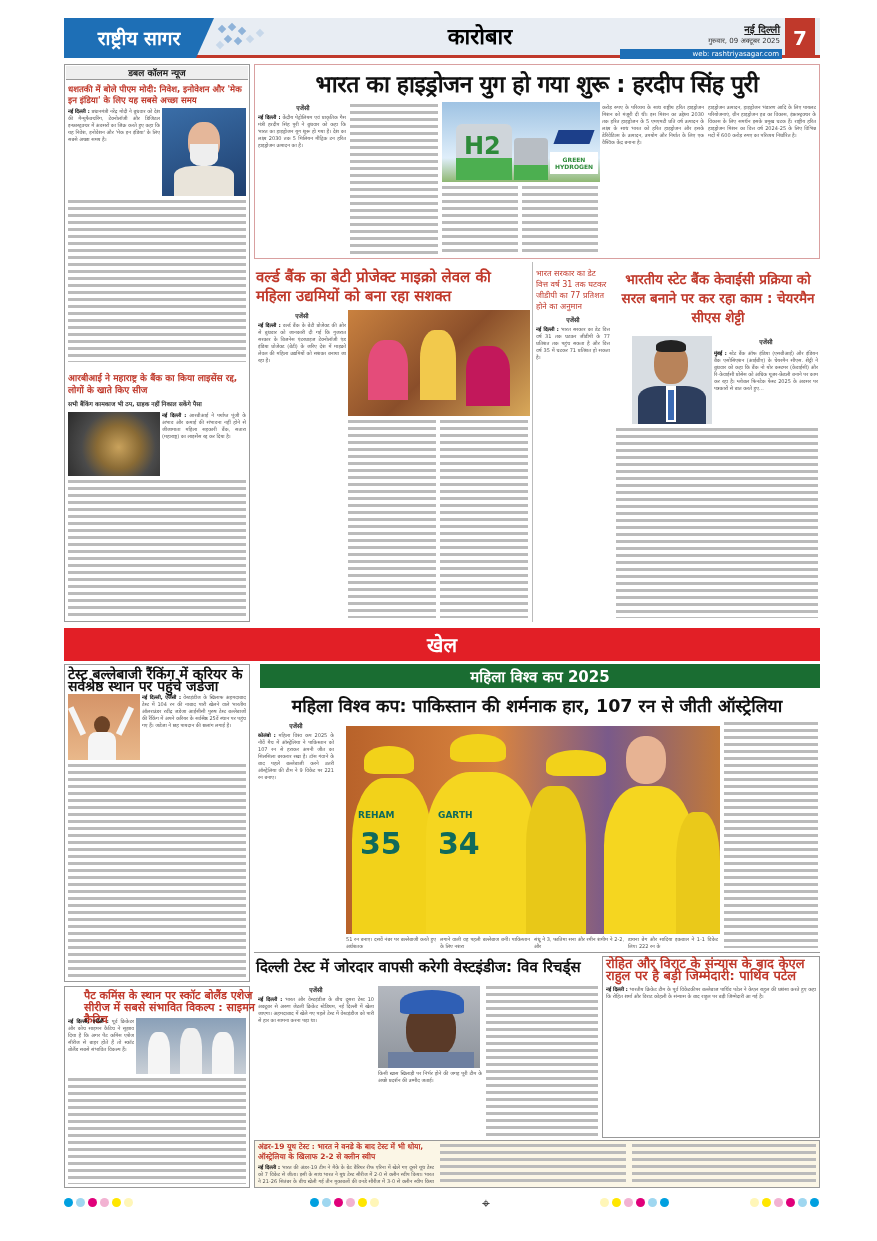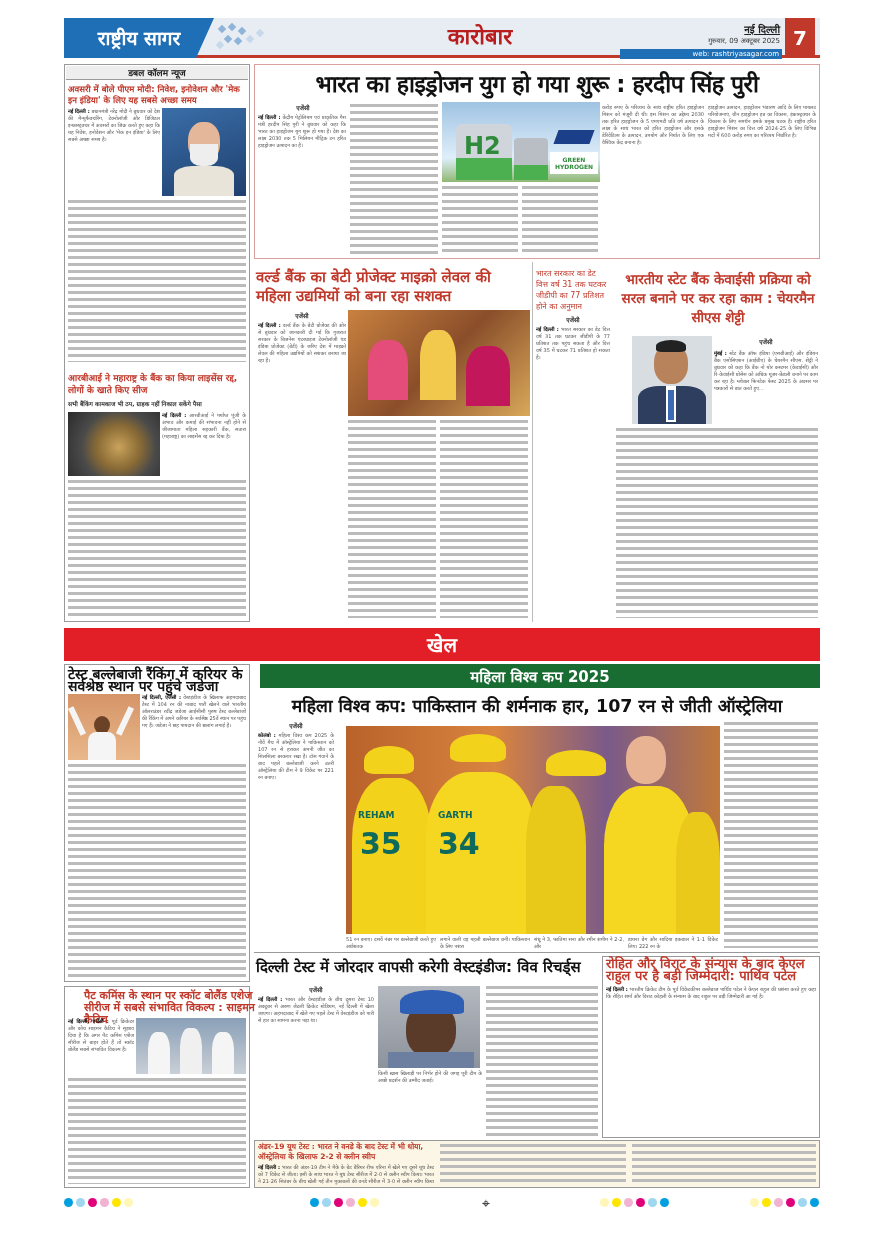--- a/index.html
+++ b/index.html
@@ -2,21 +2,21 @@
 <html><head>
 <meta charset="utf-8">
 <style>
 *{box-sizing:border-box;margin:0;padding:0}
 body{width:877px;height:1241px;background:#fff;font-family:"DejaVu Sans",sans-serif;position:relative;overflow:hidden;color:#222}
 .abs{position:absolute}
 .masthead{left:64px;top:18px;width:756px;height:40px;background:#e8edf3;border-bottom:3px solid #c0392b}
 .brand{left:64px;top:18px;width:150px;height:40px;background:#1e6fb6;color:#fff;font-family:"DejaVu Serif",serif;font-weight:bold;font-size:19px;display:flex;align-items:center;justify-content:center;clip-path:polygon(0 0,100% 0,88% 100%,0 100%)}
 .dots{left:215px;top:22px;width:60px;height:30px}
 .dots span{position:absolute;width:6px;height:6px;background:#8fb3d9;transform:rotate(45deg)}
-.section{left:380px;top:20px;width:200px;text-align:center;font-weight:bold;font-size:22px;color:#b91c1c}
+.section{left:380px;top:20px;width:200px;text-align:center;font-weight:bold;font-size:22px;color:#000000}
 .city{left:660px;top:22px;width:120px;text-align:right;font-size:10px;font-weight:bold;text-decoration:underline}
 .date{left:640px;top:36px;width:140px;text-align:right;font-size:7px;color:#333}
 .web{left:620px;top:49px;width:162px;height:10px;background:#1e6fb6;color:#fff;font-size:7px;text-align:right;padding-right:3px;line-height:10px}
 .pageno{left:785px;top:18px;width:30px;height:40px;background:#c0392b;color:#fff;font-weight:bold;font-size:20px;display:flex;align-items:center;justify-content:center}
 .box{border:1px solid #999}
 .txt{font-size:5px;line-height:7px;color:#555;text-align:justify;overflow:hidden}
 .txtlines{background:repeating-linear-gradient(to bottom,#bbb 0,#bbb 3px,transparent 3px,transparent 7px)}
 h1,h2,h3{font-family:"DejaVu Sans",sans-serif;color:#111;font-weight:bold}
 .red{color:#c0392b}
 .img{overflow:hidden}
@@ -40,21 +40,21 @@
     <span style="left:42px;top:8px;background:#c7d8ea"></span>
 </div>
 <div class="abs section">कारोबार</div>
 <div class="abs city">नई दिल्ली</div>
 <div class="abs date">गुरुवार, 09 अक्टूबर 2025</div>
 <div class="abs web">web: rashtriyasagar.com</div>
 <div class="abs pageno">7</div>
 
 <div class="abs box" style="left:64px;top:64px;width:186px;height:558px"></div>
 <div class="abs" style="left:66px;top:66px;width:182px;height:14px;background:#eee;border-bottom:1px solid #999;text-align:center;font-size:9px;font-weight:bold;line-height:14px">डबल कॉलम न्यूज</div>
-<h3 class="abs red" style="left:68px;top:84px;width:178px;font-size:8.5px;line-height:11px">अवसरी में बोले पीएम मोदी: निवेश, इनोवेशन और 'मेक इन इंडिया' के लिए यह सबसे अच्छा समय</h3>
+<h3 class="abs red" style="left:68px;top:84px;width:178px;font-size:8.5px;line-height:11px">धशतकी में बोले पीएम मोदी: निवेश, इनोवेशन और 'मेक इन इंडिया' के लिए यह सबसे अच्छा समय</h3>
 <div class="abs txt" style="left:68px;top:108px;width:92px;height:90px"><b style="color:#000">नई दिल्ली :</b> <span>प्रधानमंत्री नरेंद्र मोदी ने बुधवार को देश की मैन्युफैक्चरिंग, टेक्नोलॉजी और डिजिटल इन्फ्रास्ट्रक्चर में अवसरों का जिक्र करते हुए कहा कि यह निवेश, इनोवेशन और 'मेक इन इंडिया' के लिए सबसे अच्छा समय है।</span></div>
 <div class="abs img" style="left:162px;top:108px;width:84px;height:88px;background:linear-gradient(160deg,#3a6ea8,#1f3f6e)">
   <div style="position:absolute;left:26px;top:14px;width:32px;height:40px;border-radius:45%;background:#e5b79a"></div>
   <div style="position:absolute;left:28px;top:36px;width:28px;height:22px;border-radius:0 0 40% 40%;background:#eee"></div>
   <div style="position:absolute;left:12px;top:58px;width:60px;height:30px;background:#e9e4da;border-radius:30% 30% 0 0"></div>
 </div>
 <div class="abs txt txtlines" style="left:68px;top:200px;width:178px;height:162px"></div>
 <h3 class="abs red" style="left:68px;top:372px;width:178px;font-size:9px;line-height:12px">आरबीआई ने महाराष्ट्र के बैंक का किया लाइसेंस रद्द, लोगों के खाते किए सीज</h3>
 <div class="abs" style="left:68px;top:400px;width:178px;font-size:6px;font-weight:bold;color:#333">सभी बैंकिंग कामकाज भी ठप, ग्राहक नहीं निकाल सकेंगे पैसा</div>
 <div class="abs img" style="left:68px;top:412px;width:92px;height:64px;background:radial-gradient(circle at 55% 55%,#c9a25c 0,#8a6b35 35%,#4a4a4a 60%,#2b2b2b 100%)"></div>

